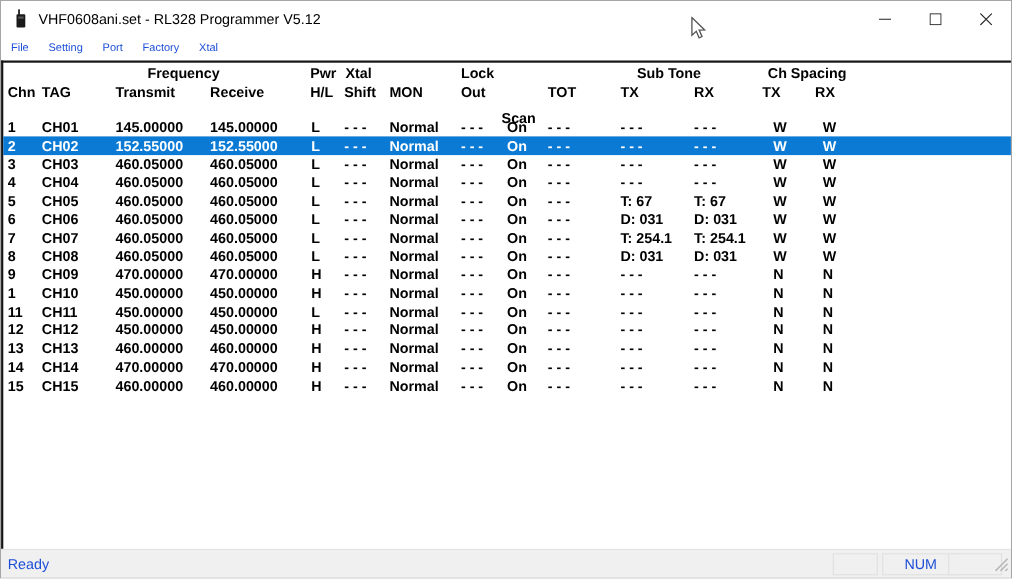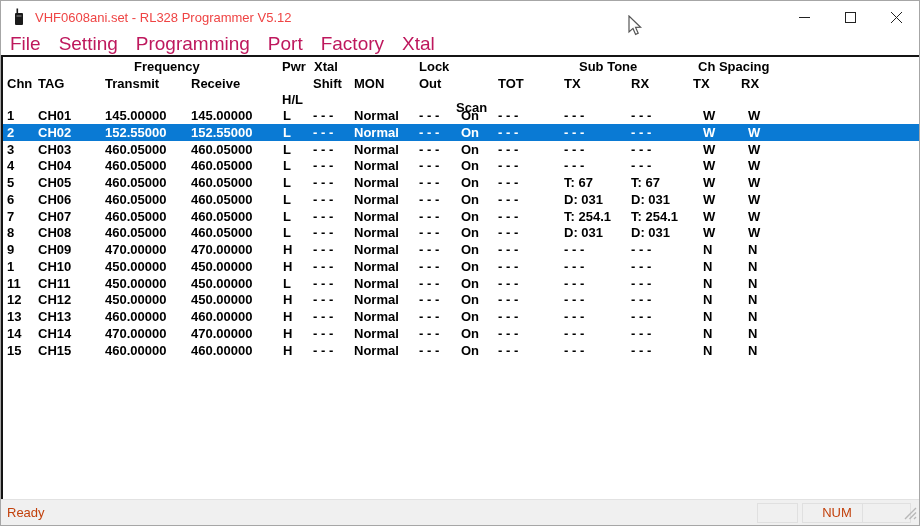--- a/index.html
+++ b/index.html
@@ -10,31 +10,31 @@
     position: relative; width: 920px; height: 526px;
     background: #fff; border: 1px solid #a6a6a6;
   }
 
   
   .titlebar {
     position: absolute; top: 0; left: 0; right: 0; height: 32px;
     background: #ffffff; display: flex; align-items: center;
   }
   .app-icon { margin-left: 10px; width: 16px; height: 18px; display: inline-block; }
-  .title-text { margin-left: 8px; font-size: 13px; color: #ef4444; }
+  .title-text { margin-left: 8px; font-size: 13px; color: #000000; }
   .win-controls { position: absolute; right: 0; top: 0; height: 32px; display: flex; }
   .win-btn { width: 46px; height: 32px; display: flex; align-items: center; justify-content: center; }
   .win-btn svg { display: block; }
 
   
   .menubar {
     position: absolute; top: 32px; left: 0; right: 0; height: 22px;
     background: #ffffff; display: flex; align-items: center;
   }
-  .menu-item { font-size: 19px; color: #be185d; padding: 0 9px; line-height: 22px; }
+  .menu-item { font-size: 10px; color: #1d4ed8; padding: 0 9px; line-height: 22px; }
 
   
   .client {
     position: absolute; top: 54px; left: 0; right: 0; bottom: 26px;
     background: #ffffff;
     border-top: 2px solid #141414; border-left: 2px solid #141414;
     font-weight: bold; font-size: 13px; color: #000;
   }
   .hlabel { position: absolute; white-space: pre; line-height: 15px; }
   .ghdr-row { top: 2px; }
@@ -44,21 +44,21 @@
   .gh-frequency { left: 131px; }
   .gh-pwr  { left: 279px; }
   .gh-xtal { left: 311px; }
   .gh-lock { left: 416px; }
   .gh-subtone { left: 576px; }
   .gh-chspacing { left: 695px; }
 
   
   .ch-chn { left: 4px; }   .ch-tag { left: 35px; }
   .ch-transmit { left: 102px; } .ch-receive { left: 188px; }
-  .ch-hl { left: 279px; margin-top: 16px; }  .ch-shift { left: 310px; }
+  .ch-hl { left: 279px; }  .ch-shift { left: 310px; }
   .ch-mon { left: 351px; } .ch-out { left: 416px; }
   .ch-scan { left: 453px; margin-top: 24px; } .ch-tot { left: 495px; }
   .ch-stx { left: 561px; } .ch-srx { left: 628px; }
   .ch-ctx { left: 690px; } .ch-crx { left: 738px; }
 
   
   #tbody .trow {
     position: absolute; left: 0; right: 0; height: 17px;
   }
   .cell { position: absolute; line-height: 17px; white-space: pre; }
@@ -75,21 +75,21 @@
   .col-9 { left: 495px; }  
   .col-10 { left: 561px; } 
   .col-11 { left: 628px; } 
   .col-12 { left: 700px; } 
   .col-13 { left: 745px; } 
 
   
   .statusbar {
     position: absolute; left: 0; right: 0; bottom: 0; height: 26px;
     background: #f0f0f0; border-top: 1px solid #e2e2e2;
-    font-size: 13px; color: #c2410c;
+    font-size: 13px; color: #1d4ed8;
   }
   .status-text { position: absolute; left: 6px; top: 5px; }
   .status-panel {
     position: absolute; top: 3px; height: 20px;
     border: 1px solid #e0e0e0; background: #f0f0f0;
     text-align: center; line-height: 18px; font-size: 13px;
   }
   .panel-1 { left: 756px; width: 41px; }
   .panel-2 { left: 801px; width: 70px; }
   .panel-3 { left: 861px; width: 49px; }
@@ -126,21 +126,20 @@
         <svg width="11" height="11" viewBox="0 0 11 11">
             <path d="M0,0 L11,11 M11,0 L0,11" stroke="#222" stroke-width="1" fill="none"></path>
           </svg>
       </div>
     </div>
   </div>
 
   <div class="menubar">
     <span class="menu-item">File</span>
     <span class="menu-item">Setting</span>
-    <span class="menu-item">Programming</span>
     <span class="menu-item">Port</span>
     <span class="menu-item">Factory</span>
     <span class="menu-item">Xtal</span>
   </div>
 
   <div class="client">
 
     <span class="hlabel ghdr-row gh-frequency">Frequency</span>
     <span class="hlabel ghdr-row gh-pwr">Pwr</span>
     <span class="hlabel ghdr-row gh-xtal">Xtal</span>

